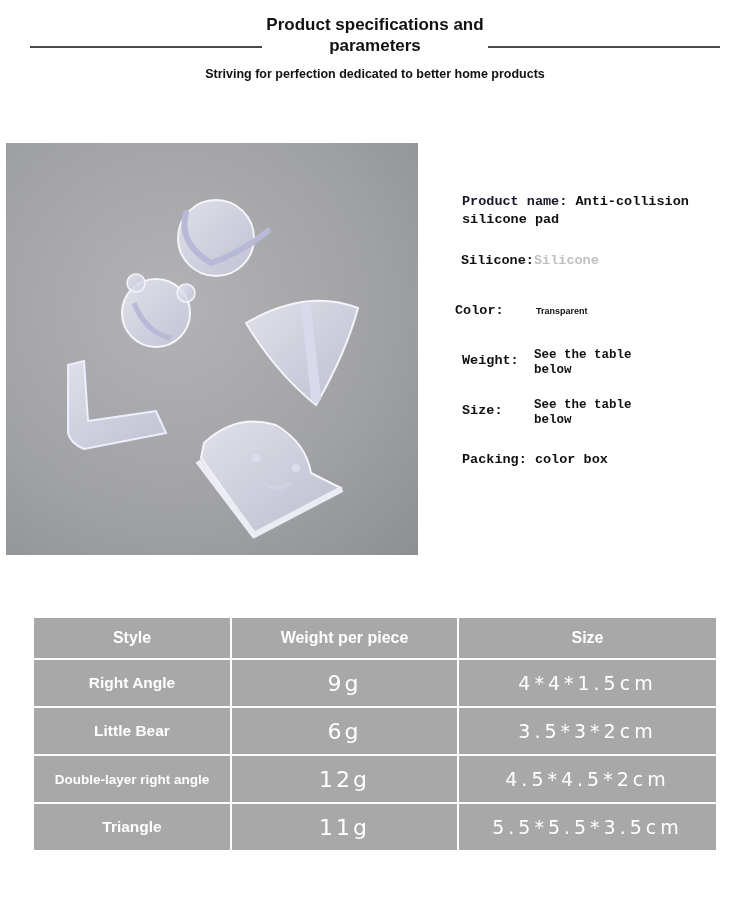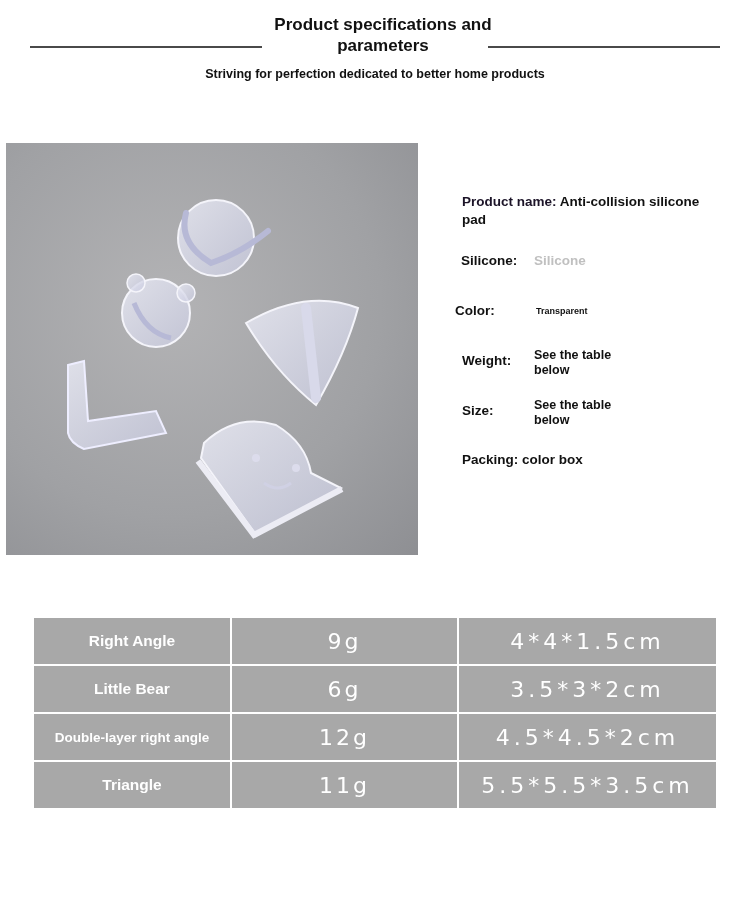--- a/index.html
+++ b/index.html
@@ -1,39 +1,39 @@
 <!DOCTYPE html>
 <html><head>
 <meta charset="utf-8">
 <style>
   html, body { margin:0; padding:0; background:#ffffff; }
   body { width:750px; height:913px; position:relative; overflow:hidden; font-family:"Liberation Sans", sans-serif; color:#111; }
 
   .hdr-line { position:absolute; top:46px; height:2px; background:#4a4a4a; }
   .hdr-line.left { left:30px; width:232px; }
   .hdr-line.right { left:488px; width:232px; }
-  .title { position:absolute; top:14px; left:262px; width:226px; text-align:center; font-weight:bold; font-size:17px; line-height:21px; color:#111;margin-left:8px; }
+  .title { position:absolute; top:14px; left:262px; width:226px; text-align:center; font-weight:bold; font-size:17px; line-height:21px; color:#111; }
   .subtitle { position:absolute; top:66px; left:185px; width:380px; text-align:center; font-weight:bold; font-size:12.5px; line-height:16px; color:#111; }
 
   .photo { position:absolute; left:6px; top:143px; width:412px; height:412px; background:radial-gradient(ellipse at 40% 40%, #b3b3b5 0%, #a0a1a4 60%, #8e8f93 100%); overflow:hidden; }
   .photo svg { position:absolute; left:0; top:0; }
 
-  .spec { position:absolute; font-weight:bold; font-size:13.5px; line-height:18px; color:#111; }
+  .spec { position:absolute; font-weight:bold; font-size:13.5px; line-height:18px; color:#111;font-family:Liberation Mono, monospace; }
   .spec .lbl { color:#1c1428; }
   .val-small { position:absolute; font-weight:bold; font-size:9px; color:#111; }
   .val-gray { color:#c0c0c0; }
 
   table.spec-table { position:absolute; left:32px; top:616px; width:686px; border-collapse:collapse; }
   table.spec-table td, table.spec-table th { background:#a8a8a8; color:#ffffff; border:2px solid #ffffff; padding:0; text-align:center; }
   table.spec-table th { height:40px; font-size:16px; font-weight:bold; }
   table.spec-table td { height:46px; }
   .c-style { width:196px; font-weight:bold; font-size:15.5px; }
   .c-style.small { font-size:13.5px; }
   .c-weight { width:225px; font-size:22px; letter-spacing:3px; font-family:"DejaVu Sans", sans-serif; font-weight:normal; }
-  .c-size { font-size:22px; letter-spacing:4px; font-family:"DejaVu Sans", sans-serif; font-weight:normal; }
+  .c-size { font-size:19px; letter-spacing:4px; font-family:"DejaVu Sans", sans-serif; font-weight:normal; }
 </style>
 </head>
 <body>
 
 <div class="hdr-line left"></div>
 <div class="hdr-line right"></div>
 <div class="title">Product specifications and parameters</div>
 <div class="subtitle">Striving for perfection dedicated to better home products</div>
 
 <div class="photo" title="Clear silicone anti-collision corner guards: round, little bear, triangle, L right angle, smiley">
@@ -93,20 +93,25 @@
 <div class="spec lbl" style="left:462px; top:402px;">Size:</div>
 <div class="spec" style="left:534px; top:398px; width:100px; font-size:12.5px; line-height:15px;">See the table below</div>
 
 <div class="spec" style="left:462px; top:451px;">
   <span>Packing:</span>
   <span>color box</span>
 </div>
 
 <table class="spec-table">
   <tbody>
+      <tr>
+    <th class="c-style">Style</th>
+    <th style="width:225px;">Weight per piece</th>
+    <th>Size</th>
+  </tr>
   <tr>
     <td class="c-style">Right Angle</td>
     <td class="c-weight">9g</td>
     <td class="c-size">4*4*1.5cm</td>
   </tr>
   <tr>
     <td class="c-style">Little Bear</td>
     <td class="c-weight">6g</td>
     <td class="c-size">3.5*3*2cm</td>
   </tr>

